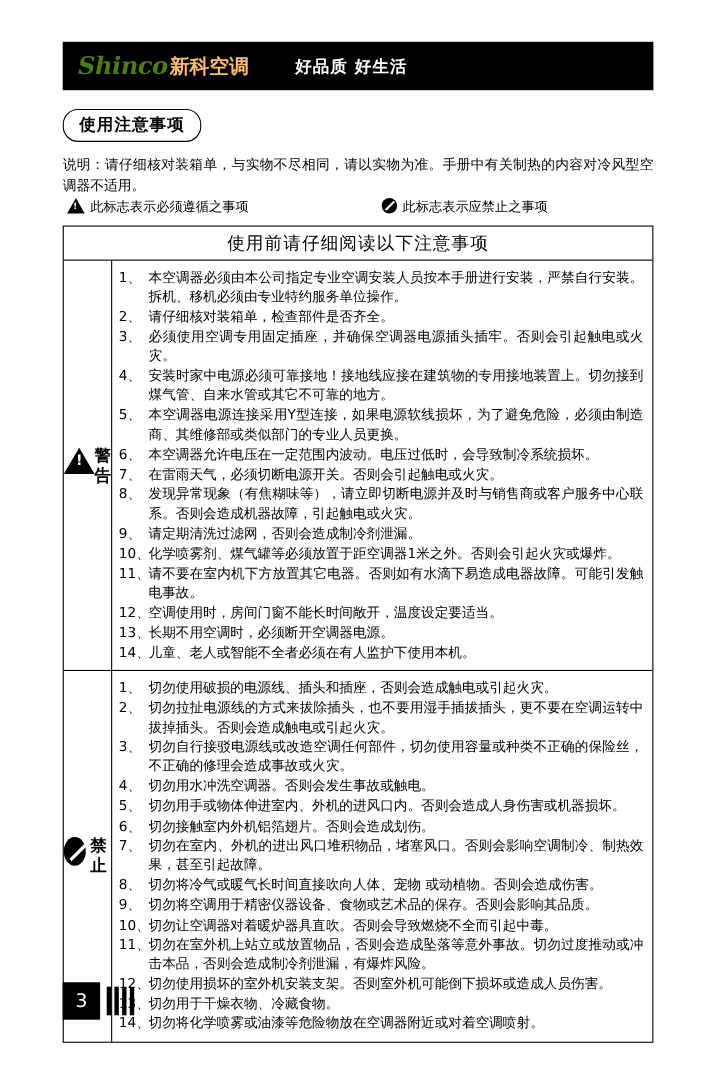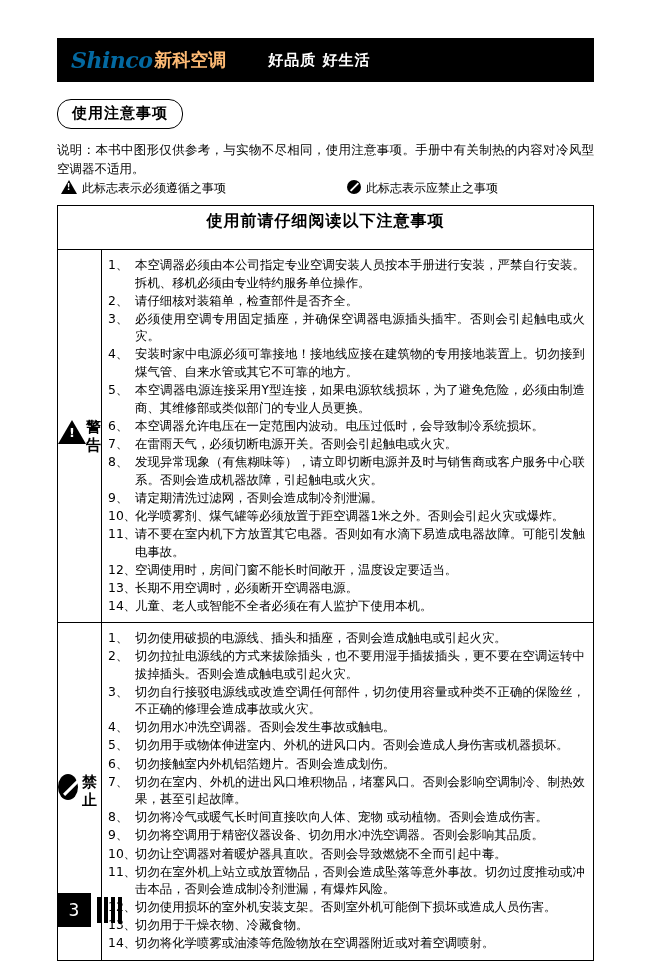--- a/index.html
+++ b/index.html
@@ -29,21 +29,21 @@
     top: 38px;
     width: 537px;
     height: 44px;
     background: #000000;
     display: flex;
     align-items: center;
     padding-left: 14px;
     box-sizing: border-box;
   }
   .logo-latin {
-    color: #0369a1;
+    color: #4d7c0f;
     font-family: "DejaVu Serif", "Liberation Serif", serif;
     font-weight: bold;
     font-style: italic;
     font-size: 22px;
     letter-spacing: -0.5px;
     margin-right: 2px;
   }
   .logo-cn {
     color: #fdba74;
     font-size: 18px;
@@ -137,22 +137,22 @@
     left: 57px;
     top: 205px;
     width: 537px;
     border: 1.5px solid #000;
     box-sizing: border-box;
   }
   .table-head {
     border-bottom: 1.5px solid #000;
     text-align: center;
     font-size: 16px;
-    font-weight: bold;
-    padding: 5px 0 17px 0;
+    font-weight: normal;
+    padding: 5px 0 4px 0;
     letter-spacing: 1px;
   }
   .row {
     display: flex;
     align-items: stretch;
   }
   .row.with-border { border-bottom: 1.5px solid #000; }
 
   .icon-cell {
     width: 44px;
@@ -271,21 +271,21 @@
 <div class="page">
 
   <div class="logo-bar">
     <span class="logo-latin">Shinco</span>
     <span class="logo-cn">新科空调</span>
     <span class="logo-slogan">好品质 好生活</span>
   </div>
 
   <div class="section-title">使用注意事项</div>
 
-  <div class="note">说明：本书中图形仅供参考，与实物不尽相同，使用注意事项。手册中有关制热的内容对冷风型空调器不适用。</div>
+  <div class="note">说明：请仔细核对装箱单，与实物不尽相同，请以实物为准。手册中有关制热的内容对冷风型空调器不适用。</div>
 
   <div class="legend">
     <div class="legend-item first">
       <span class="warn-tri"></span>
       <span class="legend-label">此标志表示必须遵循之事项</span>
     </div>
     <div class="legend-item second">
       <span class="ban-circle"></span>
       <span class="legend-label">此标志表示应禁止之事项</span>
     </div>
@@ -395,21 +395,21 @@
             <li>
               <span class="num">7、</span>
               <span class="txt">切勿在室内、外机的进出风口堆积物品，堵塞风口。否则会影响空调制冷、制热效果，甚至引起故障。</span>
             </li>
             <li>
               <span class="num">8、</span>
               <span class="txt">切勿将冷气或暖气长时间直接吹向人体、宠物 或动植物。否则会造成伤害。</span>
             </li>
             <li>
               <span class="num">9、</span>
-              <span class="txt">切勿将空调用于精密仪器设备、切勿用水冲洗空调器。否则会影响其品质。</span>
+              <span class="txt">切勿将空调用于精密仪器设备、食物或艺术品的保存。否则会影响其品质。</span>
             </li>
             <li>
               <span class="num">10、</span>
               <span class="txt">切勿让空调器对着暖炉器具直吹。否则会导致燃烧不全而引起中毒。</span>
             </li>
             <li>
               <span class="num">11、</span>
               <span class="txt">切勿在室外机上站立或放置物品，否则会造成坠落等意外事故。切勿过度推动或冲击本品，否则会造成制冷剂泄漏，有爆炸风险。</span>
             </li>
             <li>

